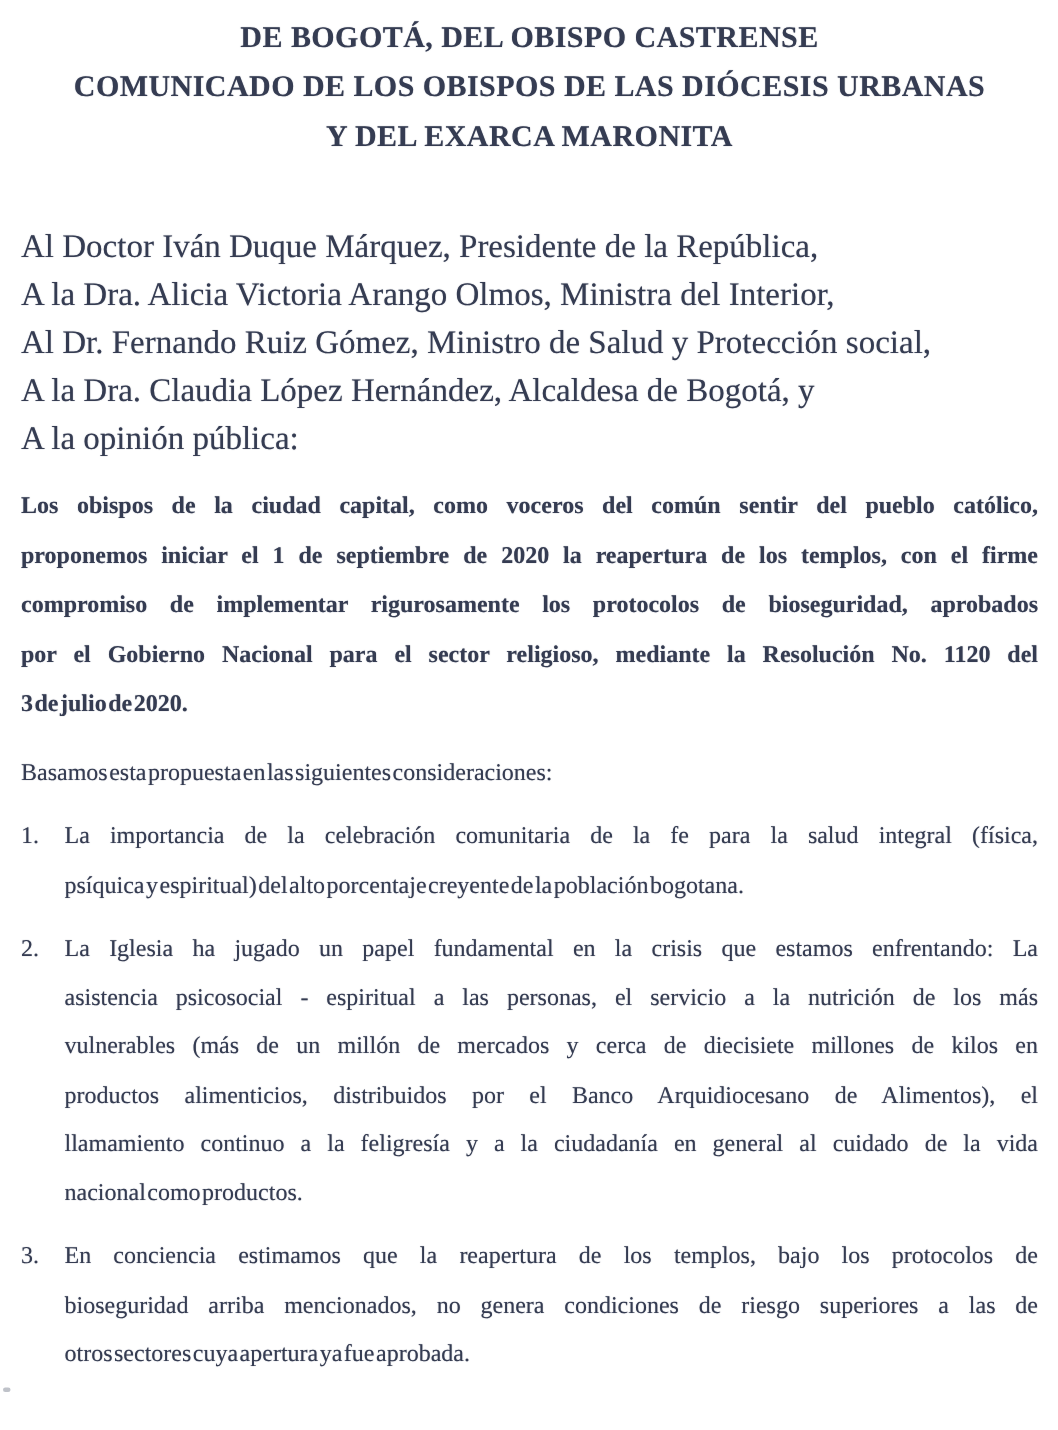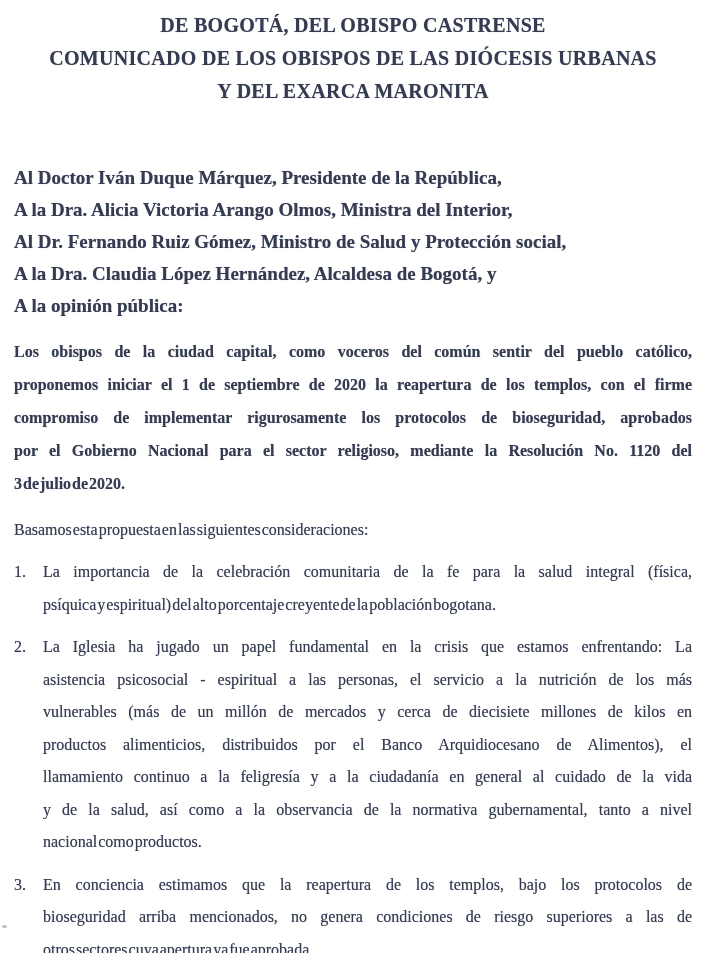--- a/index.html
+++ b/index.html
@@ -23,24 +23,23 @@
   .title-block {
     text-align: center;
     font-weight: bold;
     font-size: 20px;
     line-height: 33px;
     letter-spacing: 0.3px;
   }
   .title-block .line { white-space: nowrap; }
   
   .addressee-block {
-    margin-top: 54px;
-    font-size: 19px;
+    margin-top: 40px;
+    font-size: 22px;
     line-height: 32px;
-    font-weight: bold;
   }
   .addressee-block .line { white-space: nowrap; }
   
   .para {
     margin-top: 13px;
     font-size: 16px;
     line-height: 33px;
     word-spacing: -3px;
   }
   .justified .line {
@@ -125,21 +124,20 @@
         </div>
       </div>
       <div class="list-item">
         <div class="num">2.</div>
         <div class="item-body">
           <div class="line">La Iglesia ha jugado un papel fundamental en la crisis que estamos enfrentando: La</div>
           <div class="line">asistencia psicosocial - espiritual a las personas, el servicio a la nutrición de los más</div>
           <div class="line">vulnerables (más de un millón de mercados y cerca de diecisiete millones de kilos en</div>
           <div class="line">productos alimenticios, distribuidos por el Banco Arquidiocesano de Alimentos),  el</div>
           <div class="line">llamamiento continuo a la feligresía y a la ciudadanía en general al cuidado de la vida</div>
-          <div class="line">y de la salud, así como a la observancia de la normativa gubernamental, tanto a nivel</div>
           <div class="line last">nacional como productos.</div>
         </div>
       </div>
       <div class="list-item">
         <div class="num">3.</div>
         <div class="item-body">
           <div class="line">En conciencia estimamos que la reapertura de los templos, bajo los protocolos de</div>
           <div class="line">bioseguridad arriba mencionados, no genera condiciones de riesgo superiores a las de</div>
           <div class="line last">otros sectores cuya apertura ya fue aprobada.</div>
         </div>

